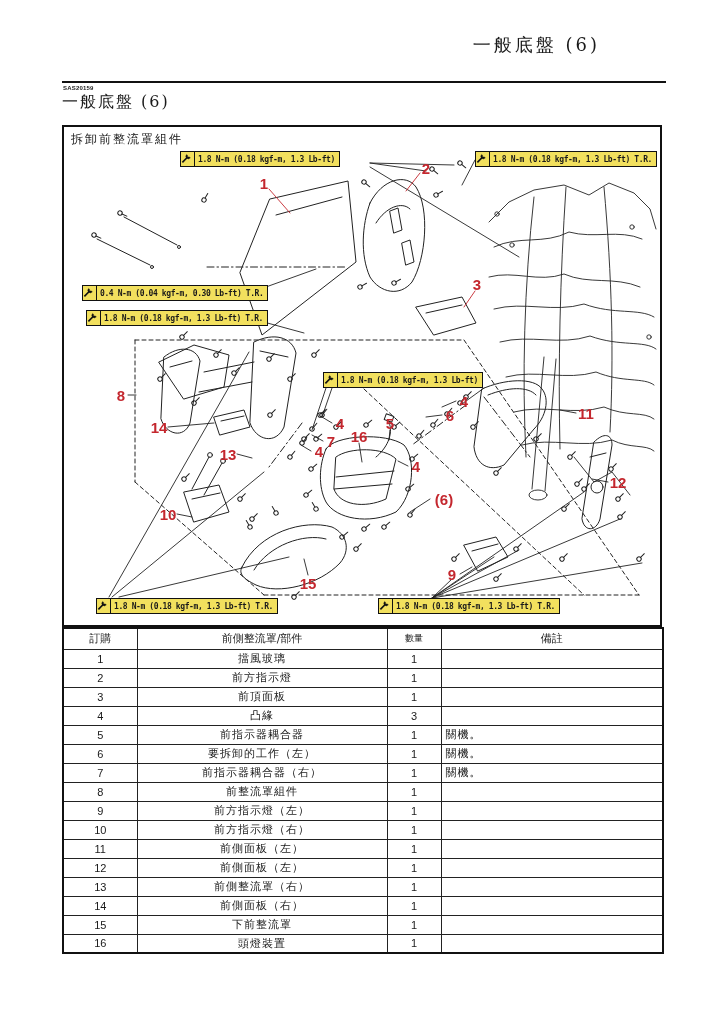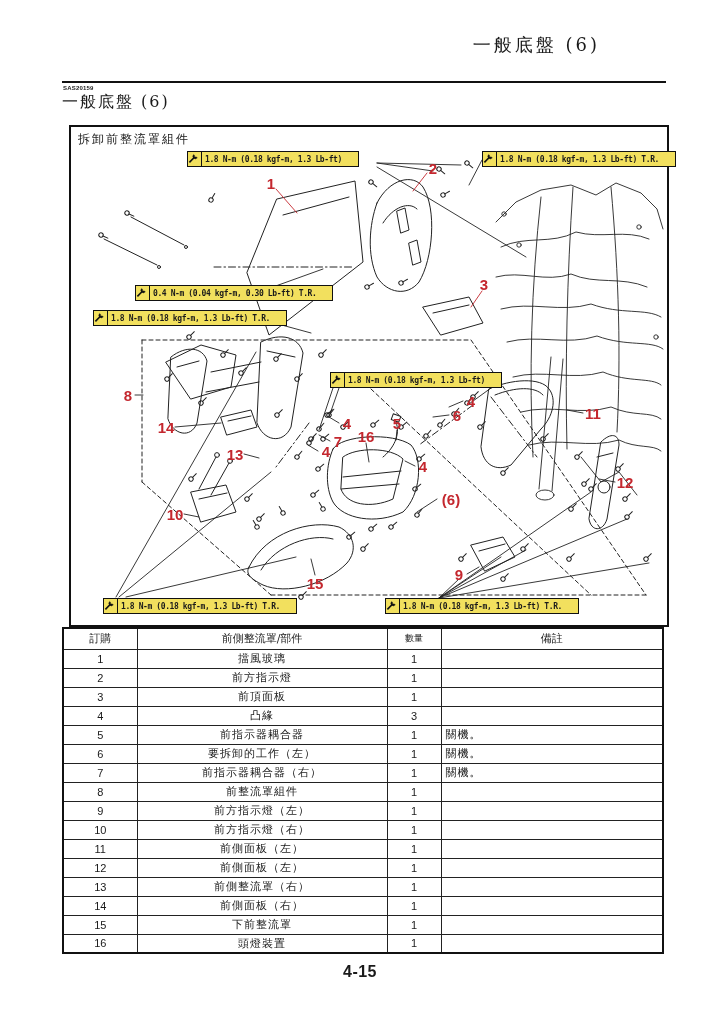--- a/index.html
+++ b/index.html
@@ -9,29 +9,29 @@
   html,body{margin:0;padding:0;background:#fff;}
   .page{position:relative;width:720px;height:1014px;background:#fff;
         font-family:"DejaVu Serif",serif;color:var(--ink);overflow:hidden;}
 
   .header-title{position:absolute;top:33px;left:320px;width:280px;text-align:right;
       font-size:18px;letter-spacing:3px;}
   .header-rule{position:absolute;top:81px;left:62px;width:604px;height:2px;background:#111;}
   .section-code{position:absolute;top:85px;left:63px;font:bold 6px "Liberation Sans",sans-serif;letter-spacing:.2px;}
   .section-title{position:absolute;top:92px;left:62px;font-size:16px;letter-spacing:2px;}
 
-  .figure{position:absolute;top:125px;left:69px;width:600px;height:502px;border:2px solid #111;background:#fff;}
+  .figure{position:absolute;top:125px;left:62px;width:600px;height:502px;border:2px solid #111;background:#fff;}
   .figure-title{position:absolute;top:4px;left:7px;font-size:12px;letter-spacing:2px;}
   .figure svg{position:absolute;top:0;left:0;}
 
   .callout{position:absolute;display:flex;align-items:stretch;background:var(--yellow);
       border:1px solid #111;height:16px;white-space:nowrap;z-index:3;}
   .callout .wicon{width:14px;border-right:1px solid #111;display:flex;align-items:center;justify-content:center;}
   .callout .ctext{font:8px "DejaVu Sans Mono",monospace;letter-spacing:-0.4px;
-      display:flex;align-items:center;padding:0 16px 0 3px;font-weight:bold;}
+      display:flex;align-items:center;padding:0 4px 0 3px;font-weight:bold;}
 
   .part-label{position:absolute;transform:translate(-50%,-50%);color:var(--red);
       font:bold 15px "Liberation Sans",sans-serif;z-index:2;white-space:nowrap;}
 
   table.parts{position:absolute;top:627px;left:62px;width:600px;border-collapse:collapse;
       border:2px solid #111;table-layout:fixed;font-size:11px;}
   table.parts td,table.parts th{border:1px solid #222;padding:0 4px;height:19px;
       font-weight:normal;overflow:hidden;}
   table.parts th{height:21px;text-align:center;}
   th.qty-h{font-size:9px;}
@@ -300,21 +300,21 @@
   <div class="callout" style="left: 411px; top: 24px;">
     <span class="wicon">
       <svg width="11" height="12" viewBox="0 0 12 12" fill="none" stroke="#111">
         <path d="M1.5,10.8 L7,5.2" stroke-width="1.8"></path>
         <path d="M6.2,2.2 a2.7,2.7 0 1 0 4,3.6 l-1.5,-1.1 a1.1,1.1 0 0 1 -1.5,-1.5 Z" fill="#111" stroke-width="0.4"></path>
       </svg>
     </span>
     <span class="ctext">1.8 N-m (0.18 kgf-m, 1.3 Lb-ft) T.R.</span>
   </div>
 
-  <div class="callout" style="left: 18px; top: 158px; margin-left: 46px;">
+  <div class="callout" style="left: 18px; top: 158px;">
     <span class="wicon">
       <svg width="11" height="12" viewBox="0 0 12 12" fill="none" stroke="#111">
         <path d="M1.5,10.8 L7,5.2" stroke-width="1.8"></path>
         <path d="M6.2,2.2 a2.7,2.7 0 1 0 4,3.6 l-1.5,-1.1 a1.1,1.1 0 0 1 -1.5,-1.5 Z" fill="#111" stroke-width="0.4"></path>
       </svg>
     </span>
     <span class="ctext">0.4 N-m (0.04 kgf-m, 0.30 Lb-ft) T.R.</span>
   </div>
 
   <div class="callout" style="left: 22px; top: 183px;">
@@ -504,14 +504,13 @@
 
   <tr>
     <td class="c-order">16</td>
     <td class="c-part">頭燈裝置</td>
     <td class="c-qty">1</td>
     <td class="c-remarks"></td>
   </tr>
 </tbody>
   </table>
 
-  <div class="page-number">4-15</div>
 </div>
 
 </body></html>

